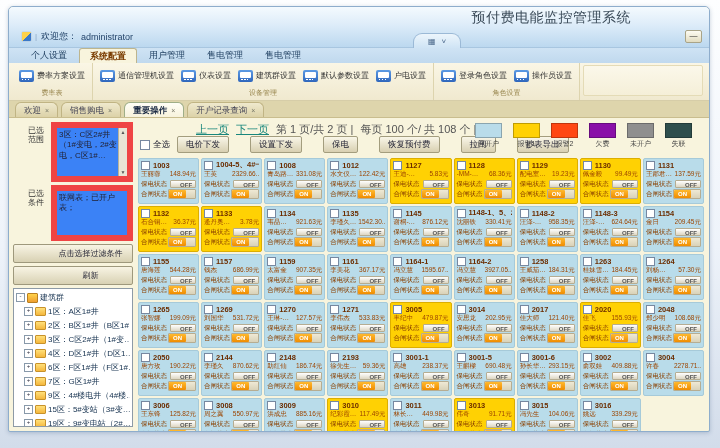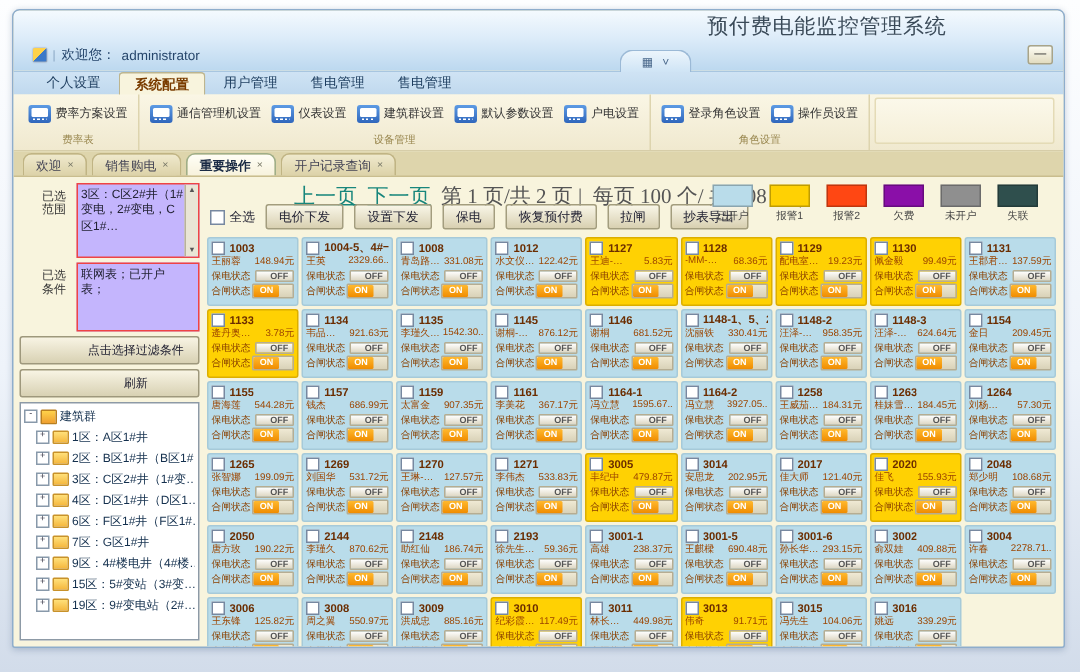--- a/index.html
+++ b/index.html
@@ -39,36 +39,36 @@
   .doctabs{height:16px;flex:none;background:#ded5ac;display:flex;align-items:flex-end;gap:3px;padding-left:6px;border-bottom:1px solid #c9bd8e;}
   .doc-tab{display:flex;align-items:center;gap:4px;height:13px;font-size:8.5px;color:#445;
     background:linear-gradient(#efe9cd,#dcd2a8);padding:1px 8px 0;border:1px solid #c0b484;border-bottom:none;border-radius:6px 6px 0 0;white-space:nowrap;}
   .doc-tab.active{background:linear-gradient(#fffef6,#f7f2dc);font-weight:bold;color:#1a2a44;border-color:#9fae88;}
   .tab-x{font-size:7px;color:#776;font-weight:normal;}
   
   .content{flex:1;display:flex;overflow:hidden;}
   .left-panel{width:120px;flex:none;padding:4px 3px 4px 4px;display:flex;flex-direction:column;gap:3px;}
   .lp-row{display:flex;gap:3px;margin-left:15px;}
   .lp-label{width:20px;flex:none;font-size:8px;color:#333;line-height:1.15;padding-top:4px;}
-  .lp-box{flex:1;background:#c4b5fd;border:1px solid #ef4444;height:44px;padding:2px 9px 2px 2px;position:relative;font-size:8px;color:#223;line-height:1.3;overflow:hidden;}
+  .lp-box{flex:1;background:#3b82f6;border:6px solid #ef4444;height:44px;padding:2px 9px 2px 2px;position:relative;font-size:8px;color:#223;line-height:1.3;overflow:hidden;}
   .lp-box.short{height:40px;}
   .sb{position:absolute;right:0;top:0;bottom:0;width:8px;background:#e9e5d5;border-left:1px solid #b8b29a;
     display:flex;flex-direction:column;justify-content:space-between;align-items:center;font-size:5px;color:#555;padding:1px 0;}
   .lp-btn{height:17px;background:linear-gradient(#f8f4e4,#d8d1b3);border:1px solid #9e987c;border-radius:2px;font-size:8px;color:#223;
     display:flex;align-items:center;justify-content:center;padding-left:35px;}
   .tree{flex:1;background:#fff;border:1px solid #8d9aa6;padding:3px 2px;overflow:hidden;}
   .tree-node{display:flex;align-items:center;gap:2px;font-size:8px;color:#14304e;white-space:nowrap;overflow:hidden;}
   .tree-items .tree-node{margin:3px 0 0 8px;}
   .expander{width:7px;height:7px;flex:none;border:1px solid #8899aa;background:#fff;font-size:6px;line-height:5px;text-align:center;color:#334;}
   .building{width:9px;height:8px;flex:none;background:linear-gradient(#ffd24a,#ef9f2f);border:1px solid #b97f1f;border-radius:1px;}
   .folder{width:9px;height:7px;flex:none;background:linear-gradient(#ffe07a,#f5b73d);border:1px solid #c8922a;border-radius:1px;}
   
   .main{flex:1;display:flex;flex-direction:column;min-width:0;padding:2px 5px 0 2px;}
   .toolbar{position:relative;height:38px;flex:none;}
-  .pgline{position:absolute;left:58px;top:2px;display:flex;gap:7px;align-items:flex-start;font-size:14px;color:#555;white-space:nowrap;font-family:Liberation Serif, serif;}
+  .pgline{position:absolute;left:58px;top:2px;display:flex;gap:7px;align-items:flex-start;font-size:11px;color:#555;white-space:nowrap;}
   .pglink{color:#18867c;text-decoration:underline;}
   .btnline{position:absolute;left:2px;top:16px;display:flex;align-items:center;gap:7px;}
   .selall{display:flex;align-items:center;gap:3px;font-size:8.5px;color:#223;}
   .cb{width:8px;height:8px;background:#fff;border:1px solid #7788a0;flex:none;}
   .tbtn{height:15px;background:linear-gradient(#f9f6e8,#d8d0b1);border:1px solid #a39d7e;border-radius:2px;
     font-size:8.5px;color:#223;display:flex;align-items:center;justify-content:center;padding:0 8px;white-space:nowrap;}
   .legend{position:absolute;right:12px;top:3px;display:flex;gap:11px;}
   .lg-item{display:flex;flex-direction:column;align-items:center;gap:1px;}
   .swatch{width:25px;height:13px;border:1px solid rgba(0,0,0,.25);}
   .lg-label{font-size:7px;color:#444;white-space:nowrap;}
@@ -281,21 +281,21 @@
             <span class="pglink">上一页</span>
             <span class="pglink">下一页</span>
             <span>第 1 页/共 2 页 |</span>
             <span>每页 100 个/ 共 108 个 |</span>
           </div>
           <div class="btnline">
             <span class="selall">
               <span class="cb"></span>
               <span>全选</span>
             </span>
-            <span style="display:flex;gap:7px;">
+            <span style="display:flex;gap:21px;">
 
             <span class="tbtn">电价下发</span>
                 <span class="tbtn">设置下发</span>
                 <span class="tbtn">保电</span>
                 <span class="tbtn">恢复预付费</span>
                 <span class="tbtn">拉闸</span>
                 <span class="tbtn">抄表导出</span>
               </span>
           </div>
           <div class="legend">
@@ -505,20 +505,40 @@
               <div class="card-row">
                 <span class="lbl">合闸状态</span>
                 <span class="pill on">
                   <i class="on-seg">ON</i>
                 </span>
               </div>
             </div>
             <div class="card yellow">
               <div class="card-title">
                 <span class="cb"></span>
+                <span class="room">1132</span>
+              </div>
+              <div class="card-info">
+                <span class="owner">石合铜…</span>
+                <span class="bal">36.37元</span>
+              </div>
+              <div class="card-row">
+                <span class="lbl">保电状态</span>
+                <span class="pill off">OFF</span>
+              </div>
+              <div class="card-row">
+                <span class="lbl">合闸状态</span>
+                <span class="pill on">
+                  <i class="on-seg">ON</i>
+                </span>
+              </div>
+            </div>
+            <div class="card yellow">
+              <div class="card-title">
+                <span class="cb"></span>
                 <span class="room">1133</span>
               </div>
               <div class="card-info">
                 <span class="owner">逄丹奥…</span>
                 <span class="bal">3.78元</span>
               </div>
               <div class="card-row">
                 <span class="lbl">保电状态</span>
                 <span class="pill off">OFF</span>
               </div>
@@ -570,40 +590,20 @@
               </div>
             </div>
             <div class="card">
               <div class="card-title">
                 <span class="cb"></span>
                 <span class="room">1145</span>
               </div>
               <div class="card-info">
                 <span class="owner">谢桐-…</span>
                 <span class="bal">876.12元</span>
-              </div>
-              <div class="card-row">
-                <span class="lbl">保电状态</span>
-                <span class="pill off">OFF</span>
-              </div>
-              <div class="card-row">
-                <span class="lbl">合闸状态</span>
-                <span class="pill on">
-                  <i class="on-seg">ON</i>
-                </span>
-              </div>
-            </div>
-            <div class="card">
-              <div class="card-title">
-                <span class="cb"></span>
-                <span class="room">1146</span>
-              </div>
-              <div class="card-info">
-                <span class="owner">谢桐</span>
-                <span class="bal">681.52元</span>
               </div>
               <div class="card-row">
                 <span class="lbl">保电状态</span>
                 <span class="pill off">OFF</span>
               </div>
               <div class="card-row">
                 <span class="lbl">合闸状态</span>
                 <span class="pill on">
                   <i class="on-seg">ON</i>
                 </span>

